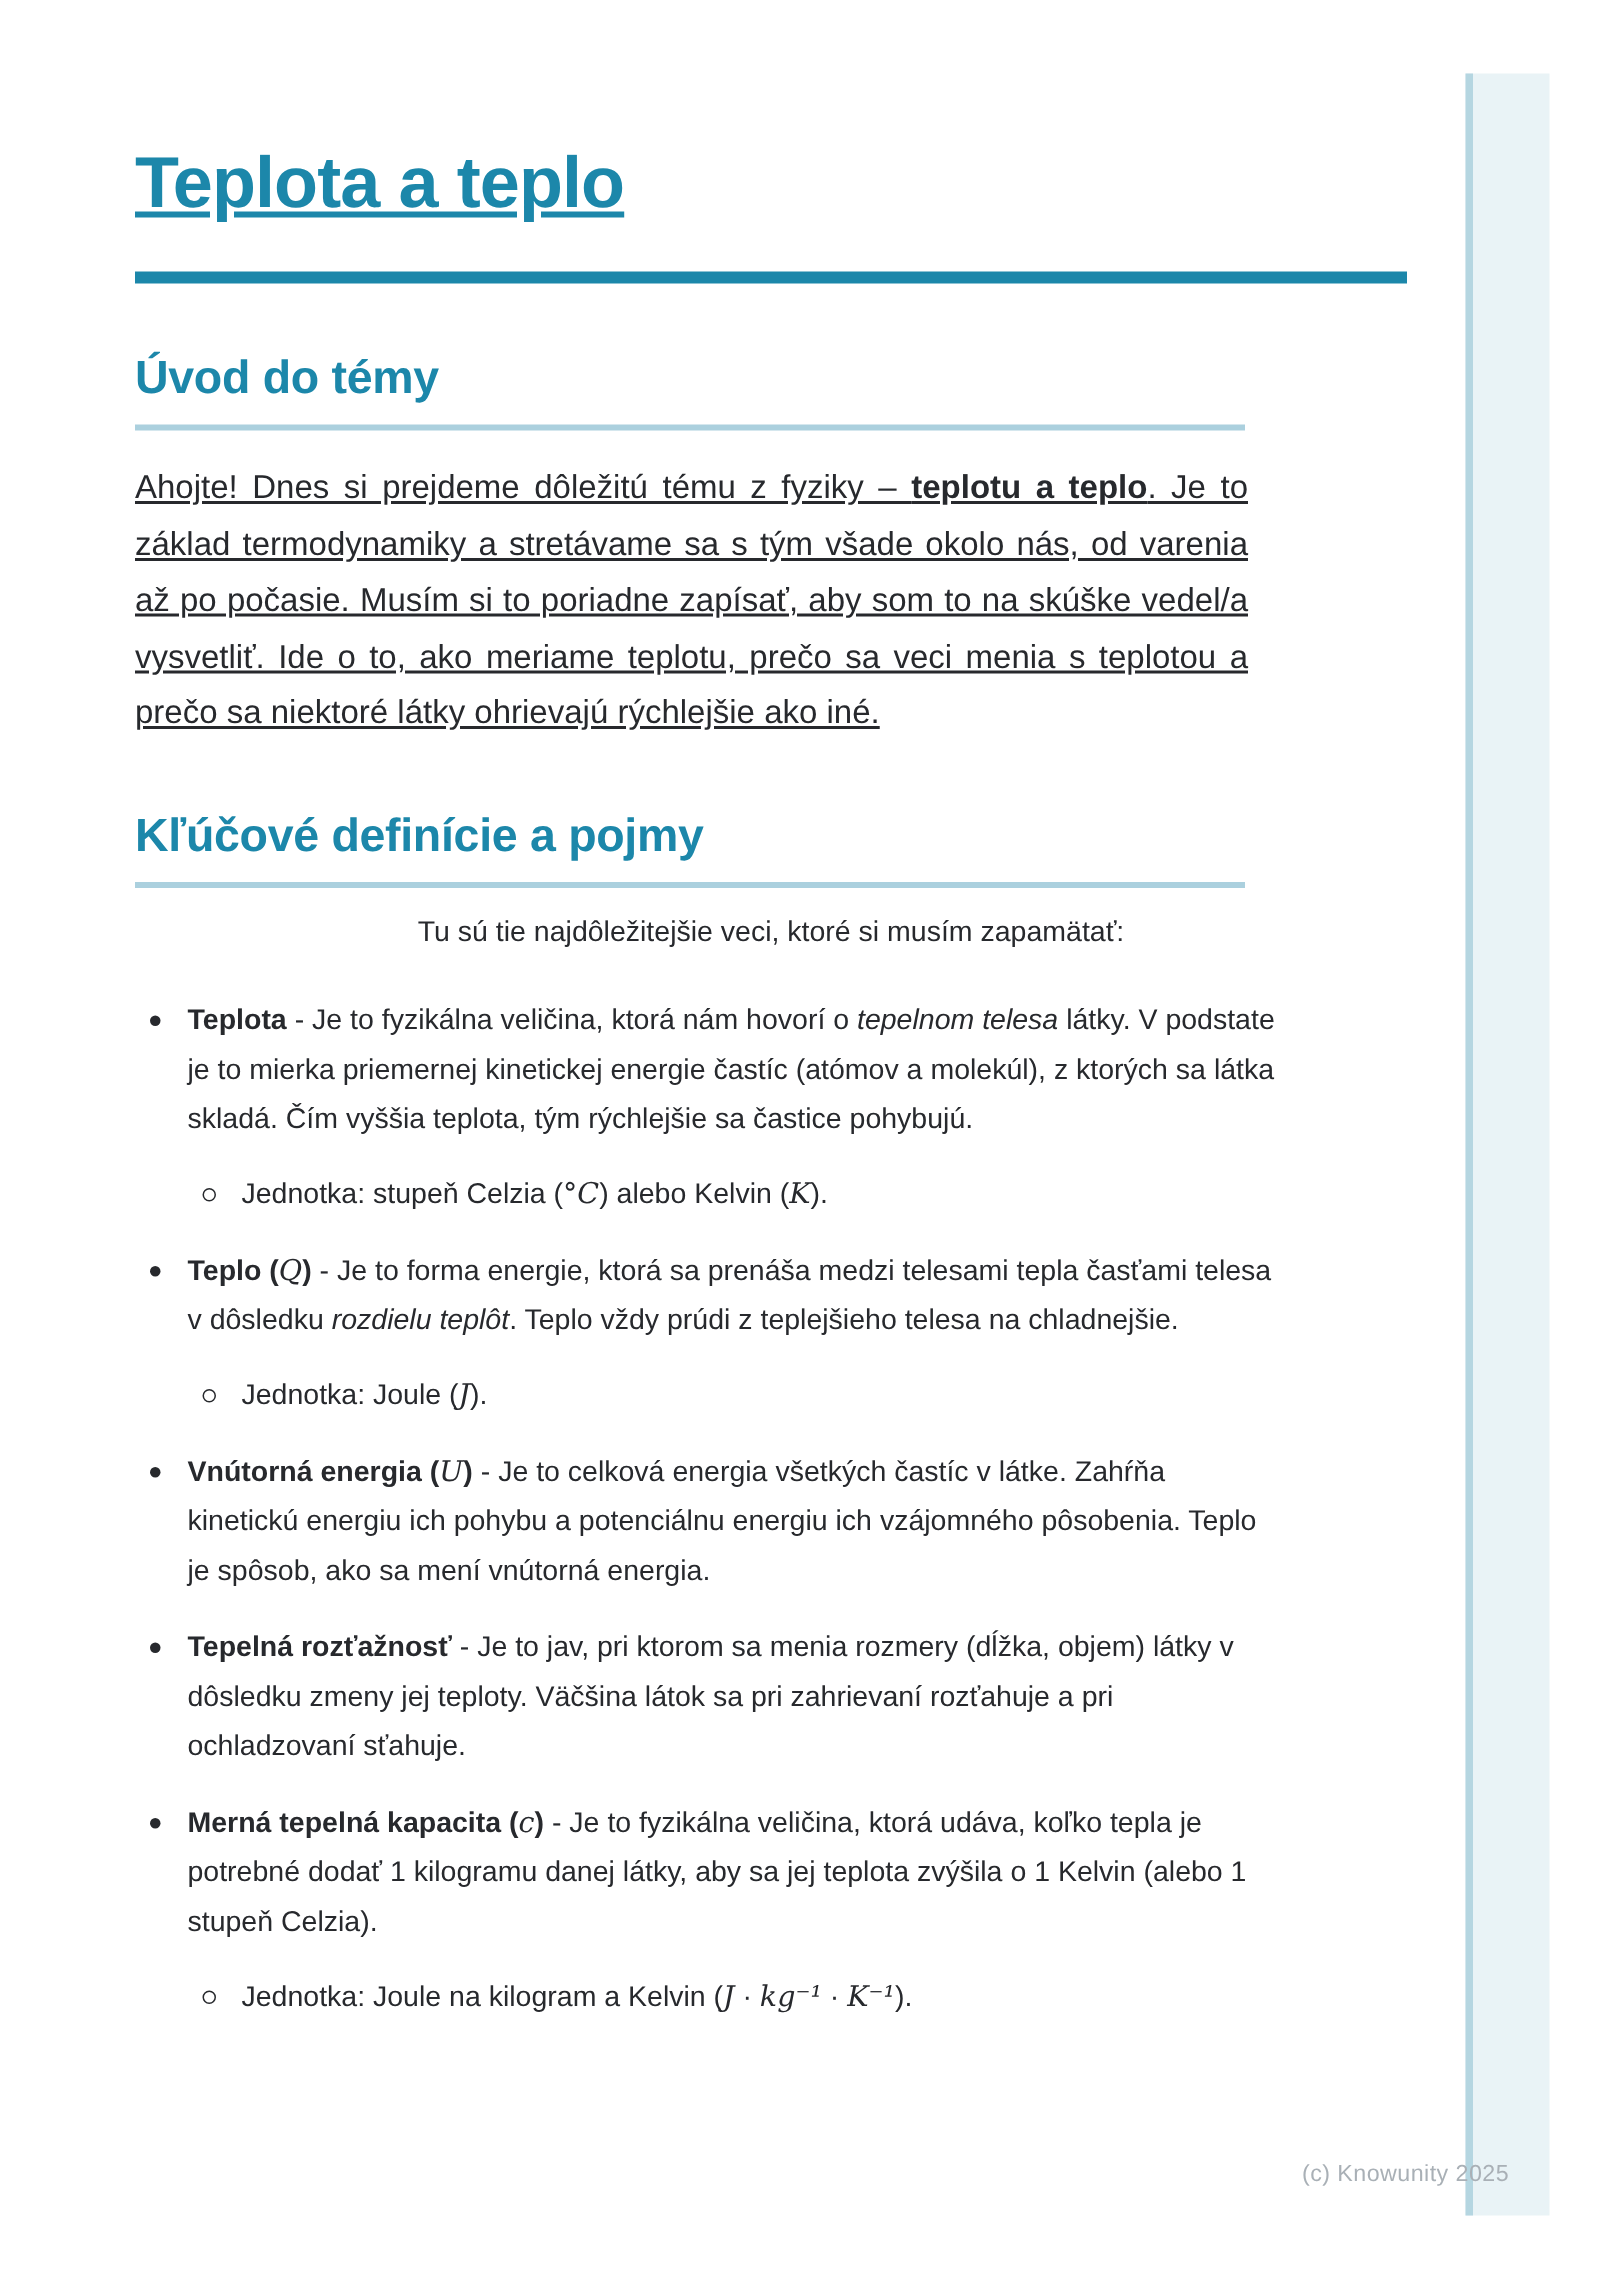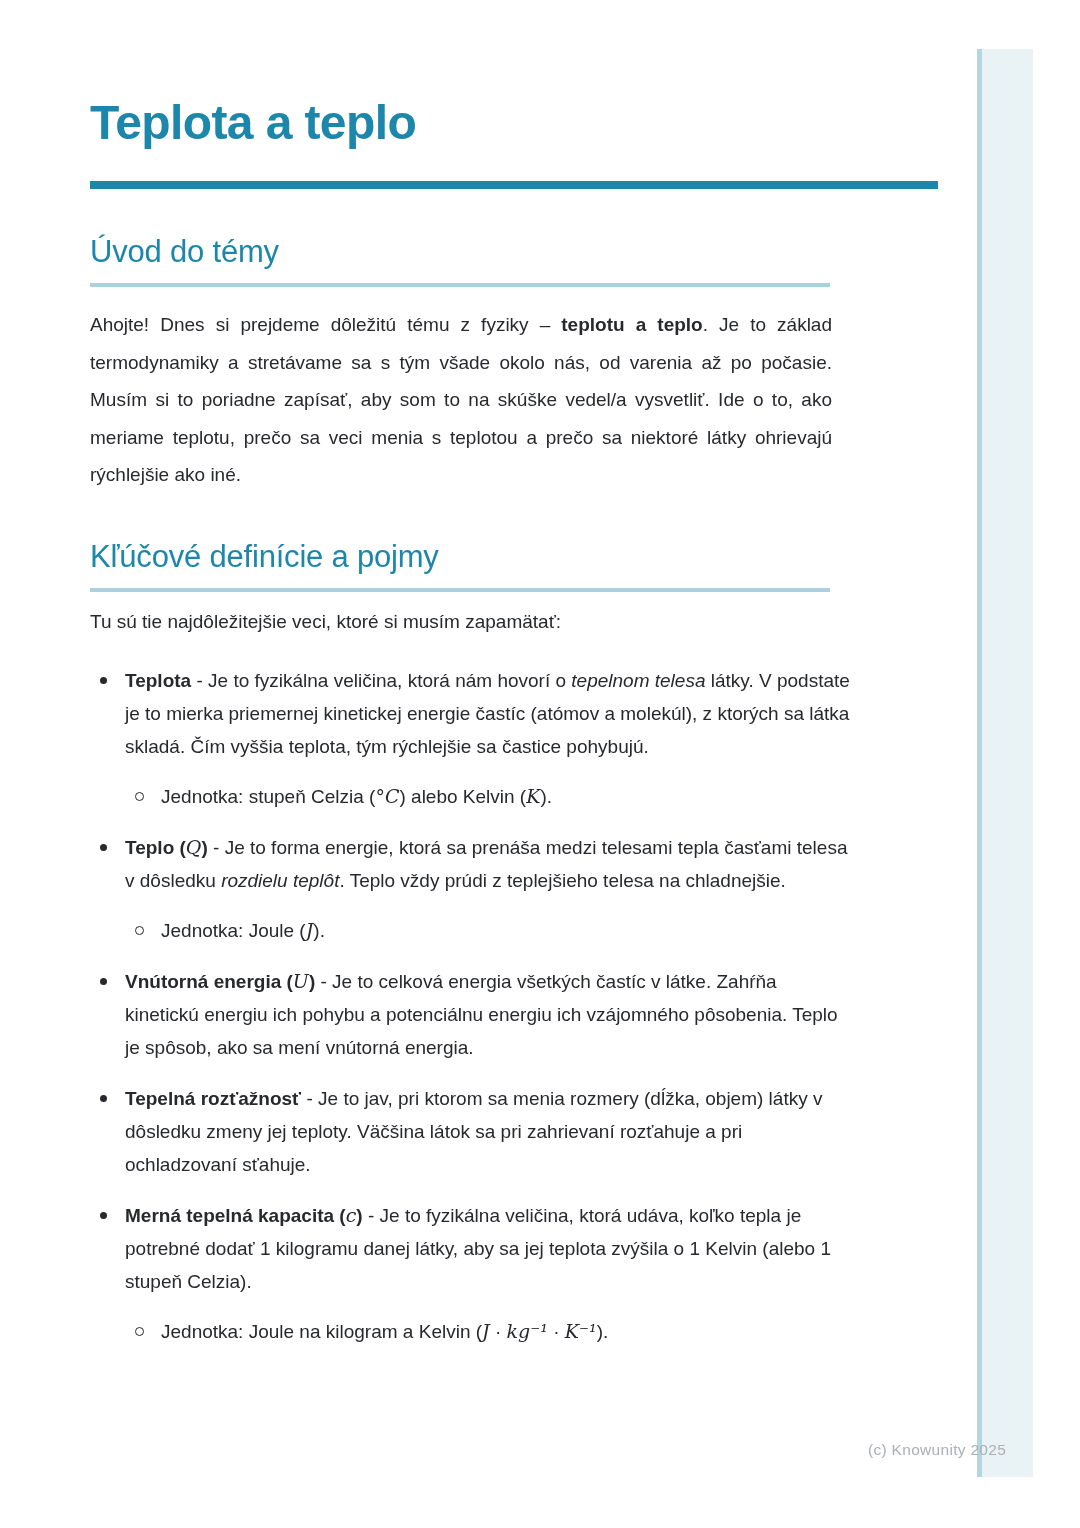--- a/index.html
+++ b/index.html
@@ -17,34 +17,35 @@
   .watermark{
     position:absolute;left:868px;top:1441px;z-index:3;
     font-size:15.5px;letter-spacing:.3px;color:var(--watermark-text,#a9b0b6);
   }
   .content{
     position:absolute;left:90px;top:0;width:848px;height:1528px;
     overflow:hidden;z-index:2;
   }
   h1{
     margin:96px 0 0;font-size:48px;line-height:1.13;font-weight:700;
-    letter-spacing:-.6px;color:var(--accent,#1c87aa);
+    letter-spacing:-.6px;color:var(--accent,#1c87aa);text-decoration:underline;
   }
   .rule-heavy{height:8px;width:100%;margin-top:31px;background:var(--accent,#1c87aa);}
   h2{
-    margin:45px 0 0;font-size:31px;line-height:1.16;font-weight:400;
+    margin:45px 0 0;font-size:31px;line-height:1.16;font-weight:700;
     letter-spacing:-.2px;color:var(--accent,#1c87aa);
   }
   .rule-light{height:4px;width:740px;margin-top:13px;background:var(--rule-light,#abd0de);}
   p{margin:0;}
   .intro{
-    width:742px;margin-top:19px;font-size:19px;line-height:37.5px;
+    width:742px;margin-top:19px;font-size:22px;line-height:37.5px;
     text-align:justify;
+    text-decoration:underline;
   }
-  .lead{margin-top:16px;font-size:19px;line-height:28px;}
+  .lead{margin-top:16px;font-size:19px;line-height:28px;text-align:center;}
   ul.defs{list-style:none;margin:28px 0 0;padding:0;width:762px;}
   ul.defs>li{
     position:relative;padding-left:35px;margin:0 0 18px;
     font-size:19px;line-height:33px;
   }
   .dot{
     position:absolute;left:10px;top:13px;width:7px;height:7px;
     border-radius:50%;background:var(--body-text,#27292d);
   }
   ul.sub{list-style:none;margin:17px 0 0;padding:0;}

